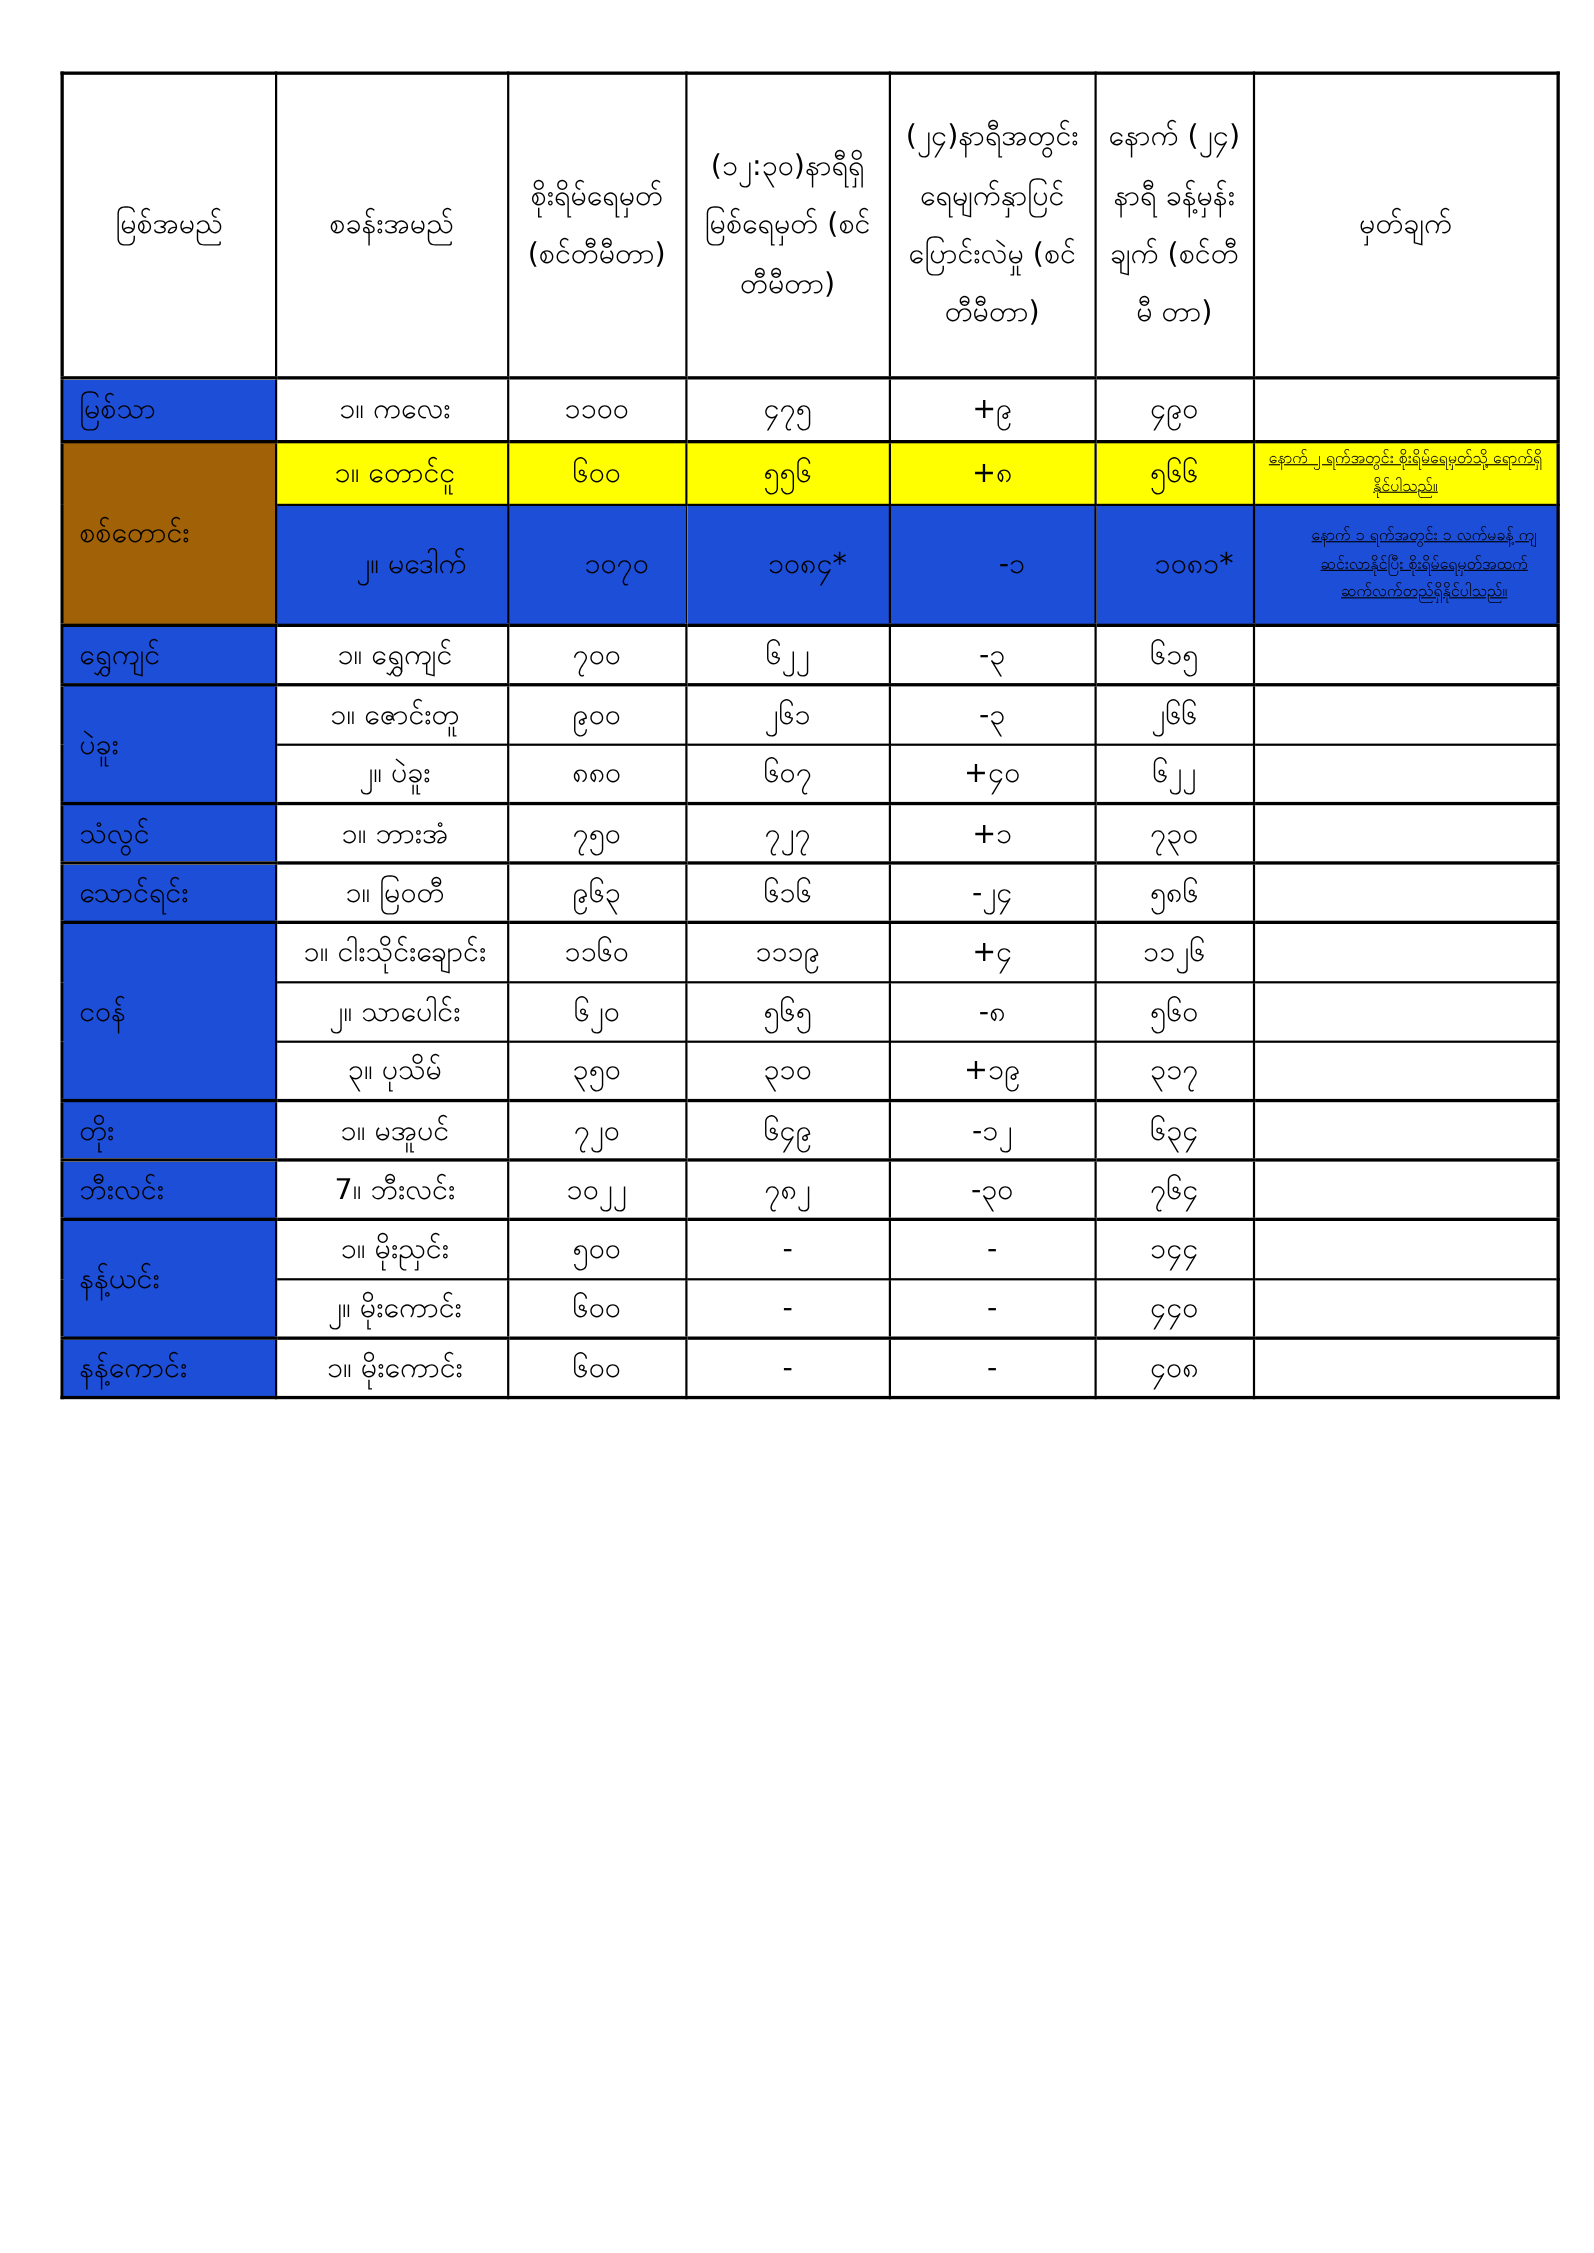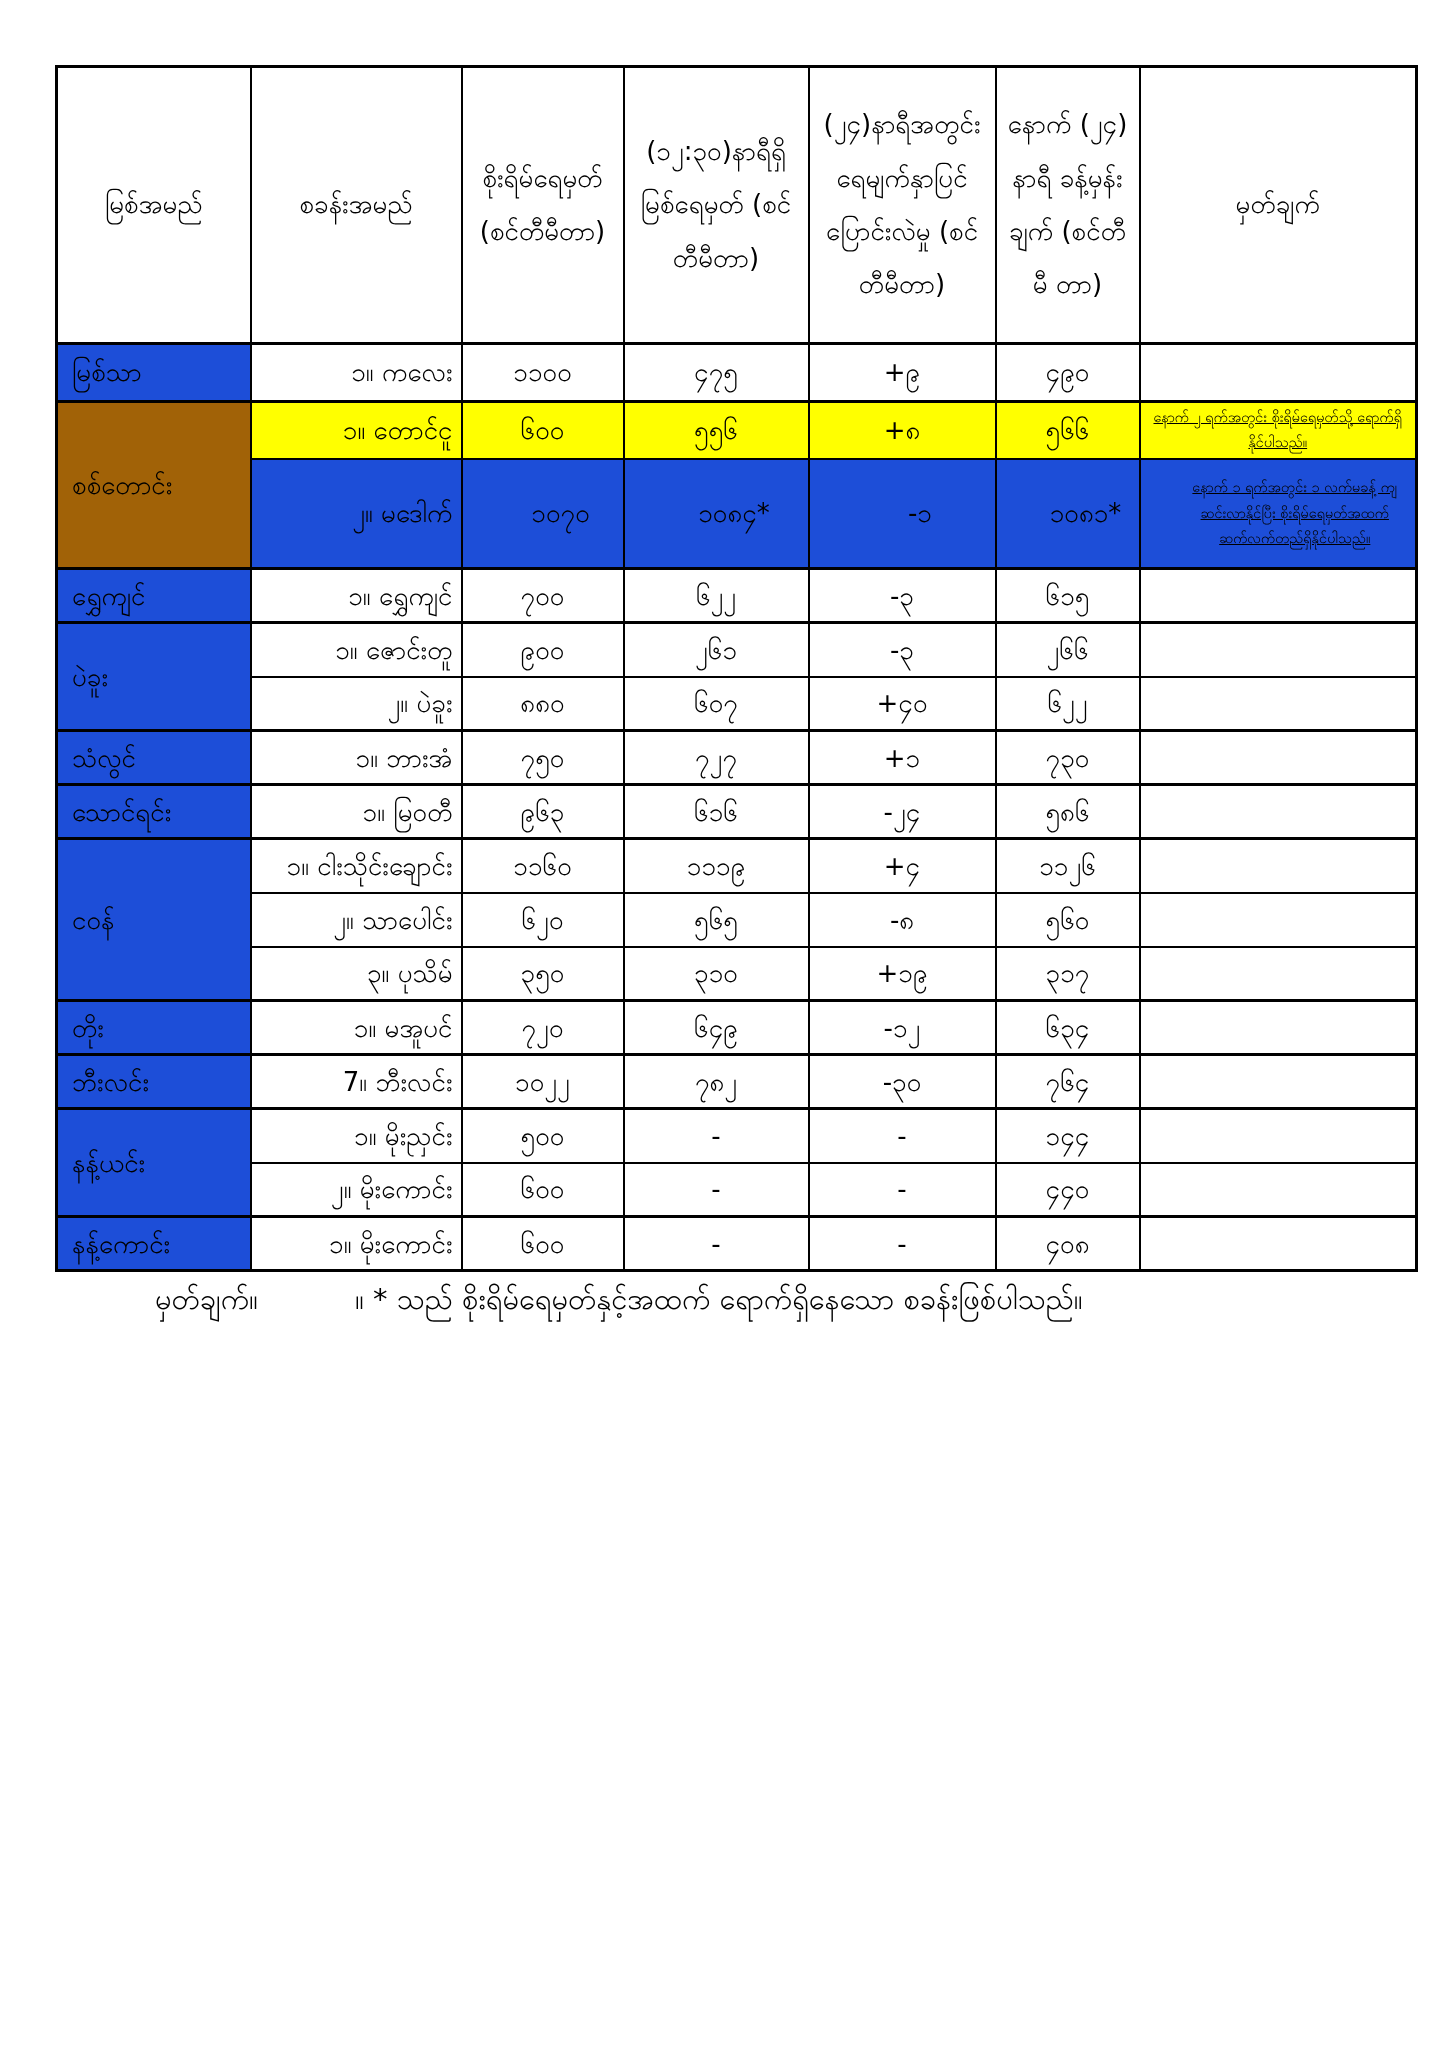--- a/index.html
+++ b/index.html
@@ -12,21 +12,21 @@
     border:3px solid #000;
     font-size:26px;line-height:1.55;
   }
   td,th{border:2px solid #000;padding:2px 8px;vertical-align:middle;overflow:hidden;}
   tr.grp > td{border-top-width:3px;}
   thead th{
     height:270px;font-weight:normal;text-align:center;line-height:2.05;
     padding:2px 6px;
   }
   td.num{text-align:center;}
-  td.txt{text-align:right;padding-left:14px;}
+  td.txt{text-align:center;padding-left:14px;}
   td.river-cell{text-align:left;padding-left:14px;background:#1d4ed8;}
   td.remark{font-size:14.5px;line-height:1.75;text-align:center;padding:2px 10px;text-decoration:underline;}
   tr.hl-yellow td{background:#FFFF00;margin-top:28px;}
   tr.hl-orange td{background:#1d4ed8;padding-left:44px;}
   tr.hl-yellow td.river-cell{background:#a16207;}
 
   tr.r-header{height:270px;}
   tr.r-first{height:58px;}
   tr.r-yellow{height:50px;}
   tr.r-orange{height:110px;}
@@ -201,18 +201,14 @@
         <td class="txt">၁။ မိုးကောင်း</td>
         <td class="num">၆၀၀</td>
         <td class="num">-</td>
         <td class="num">-</td>
         <td class="num">၄၀၈</td>
         <td class="remark"></td>
       </tr>
     </tbody>
   </table>
 
-  <div class="footnote">
-    <span class="label">မှတ်ချက်။</span>
-    <span class="body">။ * သည် စိုးရိမ်ရေမှတ်နှင့်အထက် ရောက်ရှိနေသော စခန်းဖြစ်ပါသည်။</span>
-  </div>
 
 </div>
 
 </body></html>

